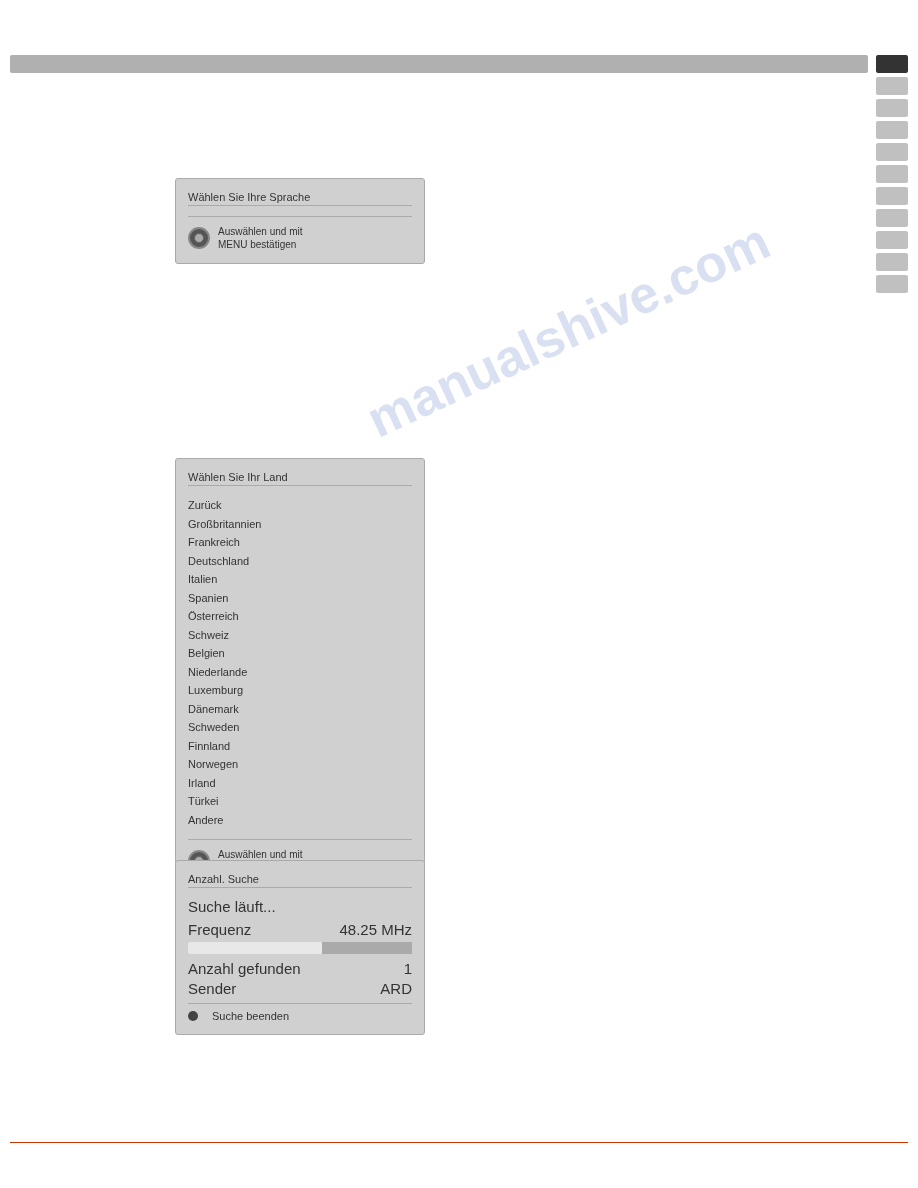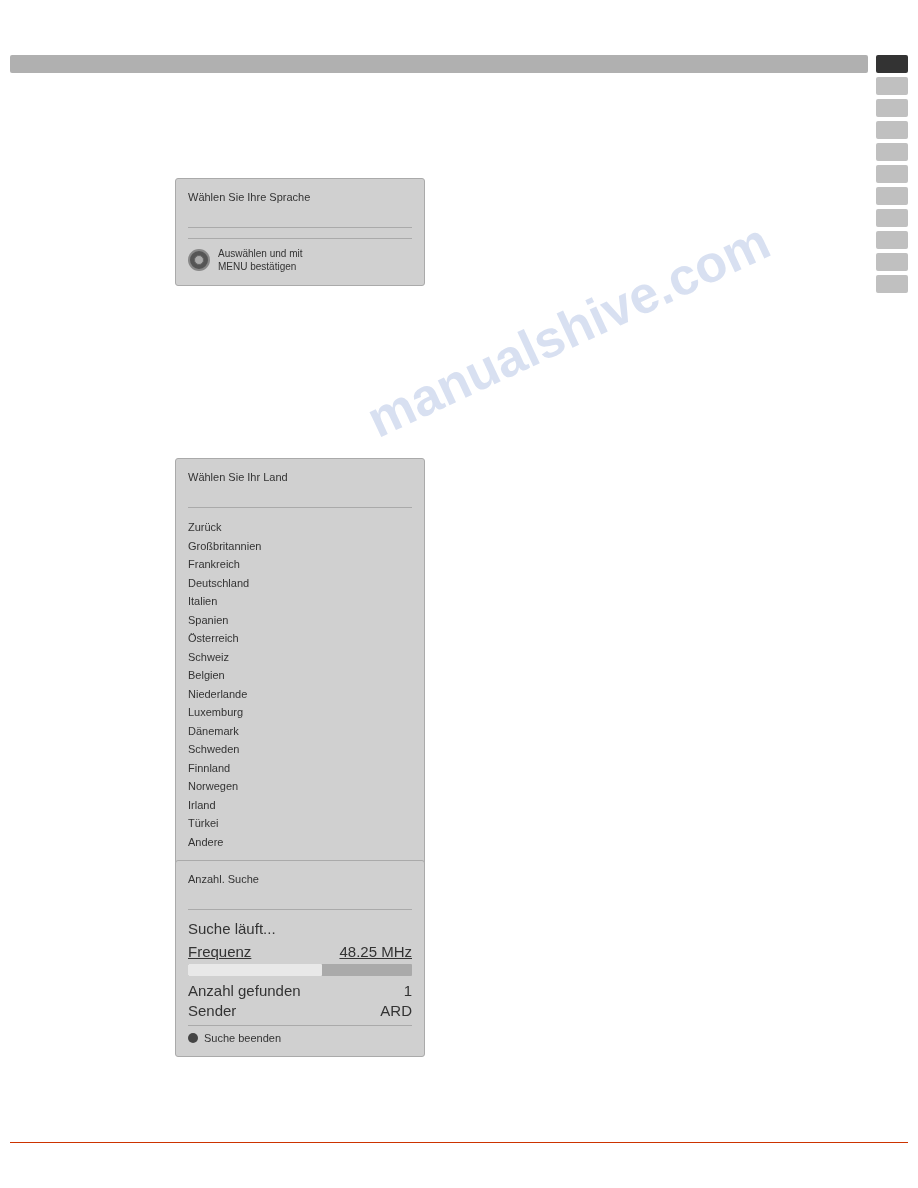--- a/index.html
+++ b/index.html
@@ -53,21 +53,21 @@
       border-radius: 3px;
       padding: 12px;
       width: 250px;
     }
 
     .dialog-title {
       font-size: 11px;
       font-weight: normal;
       color: #333;
       margin-bottom: 10px;
-      padding-bottom: 24px;
+      padding-bottom: 2px;
       border-bottom: 1px solid #aaa;
     }
 
     .dialog-list {
       list-style: none;
       margin-bottom: 10px;
     }
 
     .dialog-list li {
       font-size: 11px;
@@ -155,21 +155,21 @@
 
     .progress-bar-fill {
       height: 100%;
       background: #e8e8e8;
       border-radius: 1px;
     }
 
     .stop-button-row {
       display: flex;
       align-items: center;
-      gap: 6px;
+      gap: 14px;
       margin-top: 6px;
       border-top: 1px solid #aaa;
       padding-top: 6px;
     }
 
     .stop-dot {
       width: 10px;
       height: 10px;
       border-radius: 50%;
       background: #444;
@@ -268,21 +268,21 @@
       <span>MENU bestätigen</span>
     </div>
   </div>
 </div>
 
 <div class="dialog-box dialog-search">
   <div class="dialog-title">Anzahl. Suche</div>
   <div class="search-row">
     <span class="search-label">Suche läuft...</span>
   </div>
-  <div class="search-row" style="margin-top:6px;text-decoration:underline;">
+  <div class="search-row" style="margin-top:6px;">
     <span class="search-label">Frequenz</span>
     <span class="search-value">48.25 MHz</span>
   </div>
   <div class="progress-bar-container">
     <div class="progress-bar-fill" style="width: 60%;"></div>
   </div>
   <div class="search-row">
     <span class="search-label">Anzahl gefunden</span>
     <span class="search-value">1</span>
   </div>

